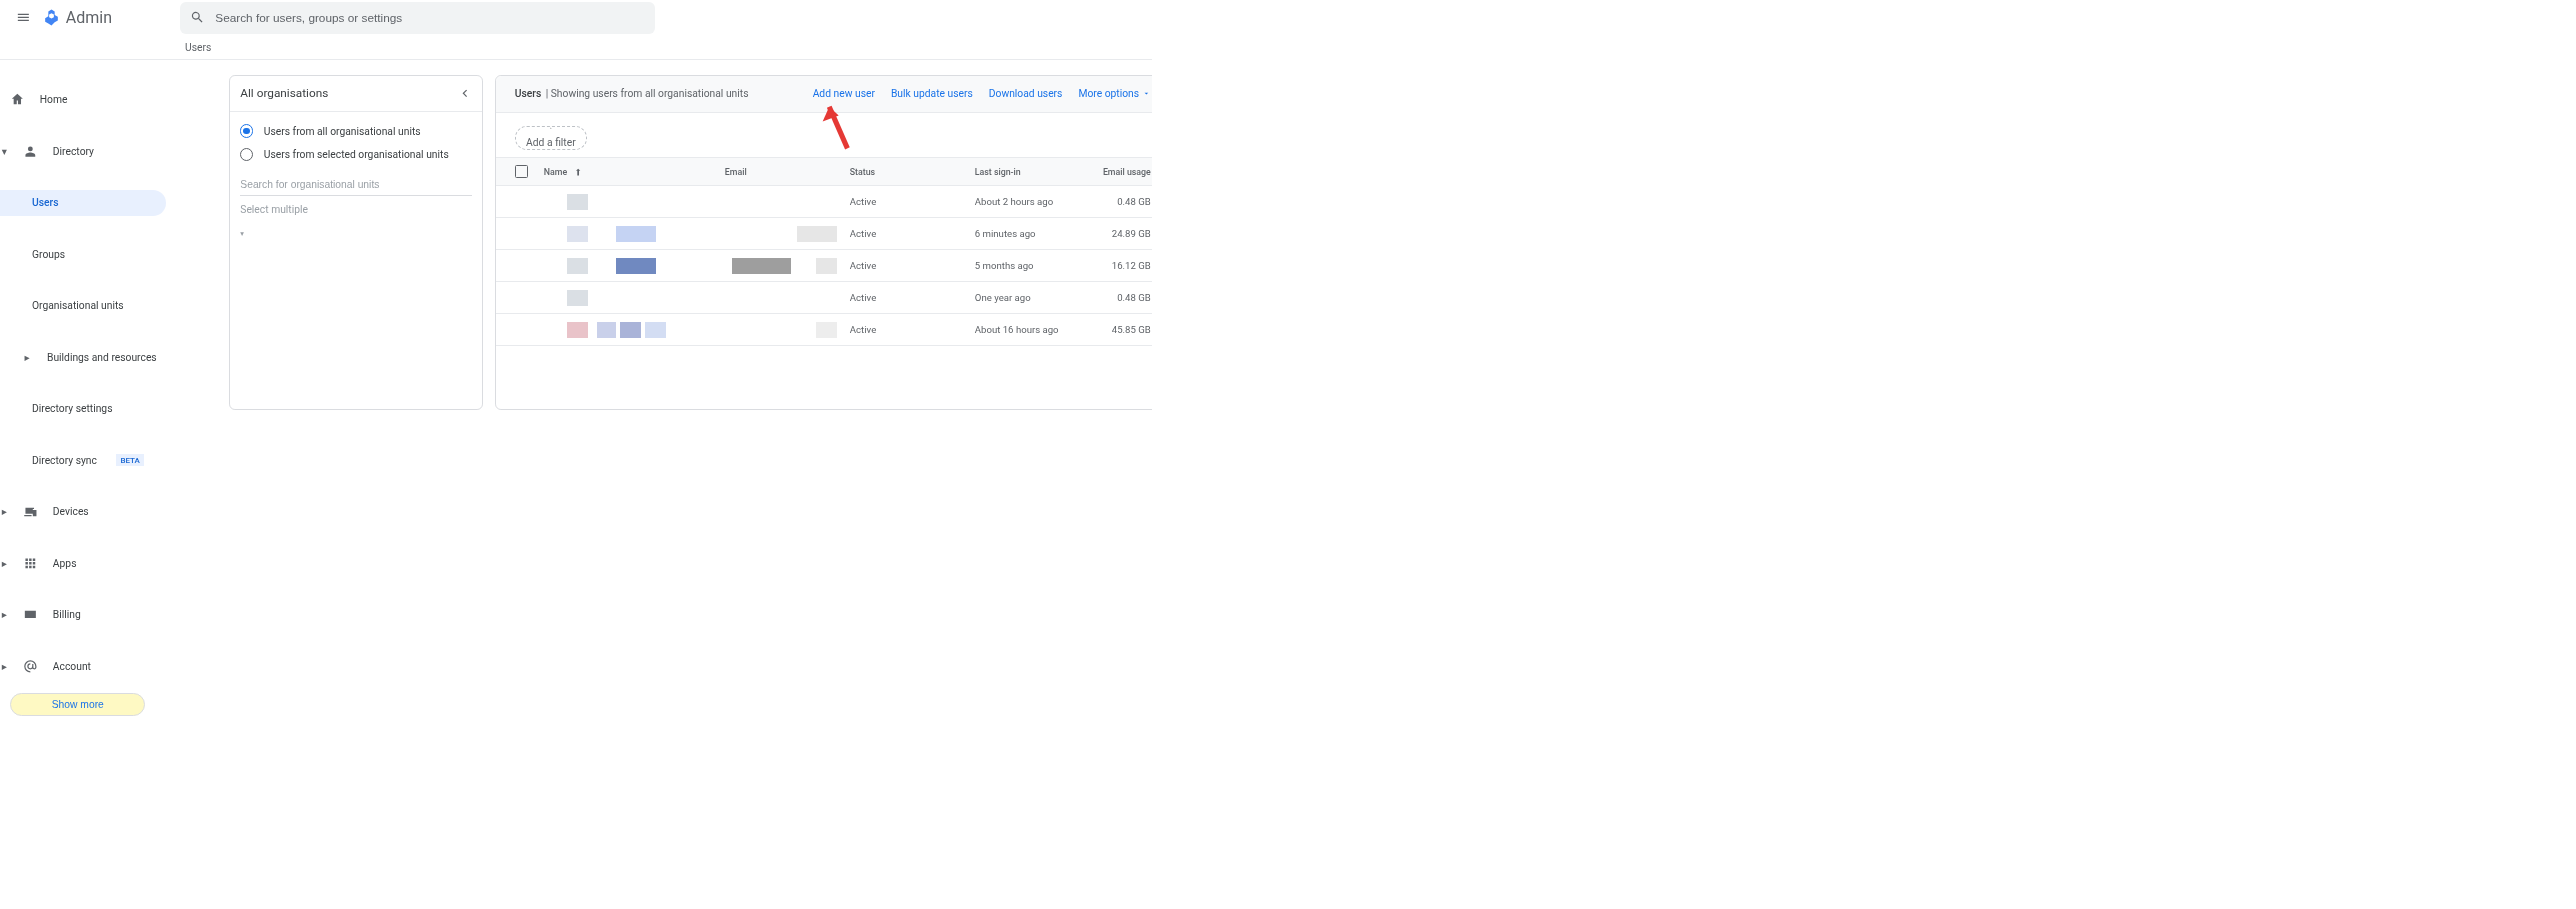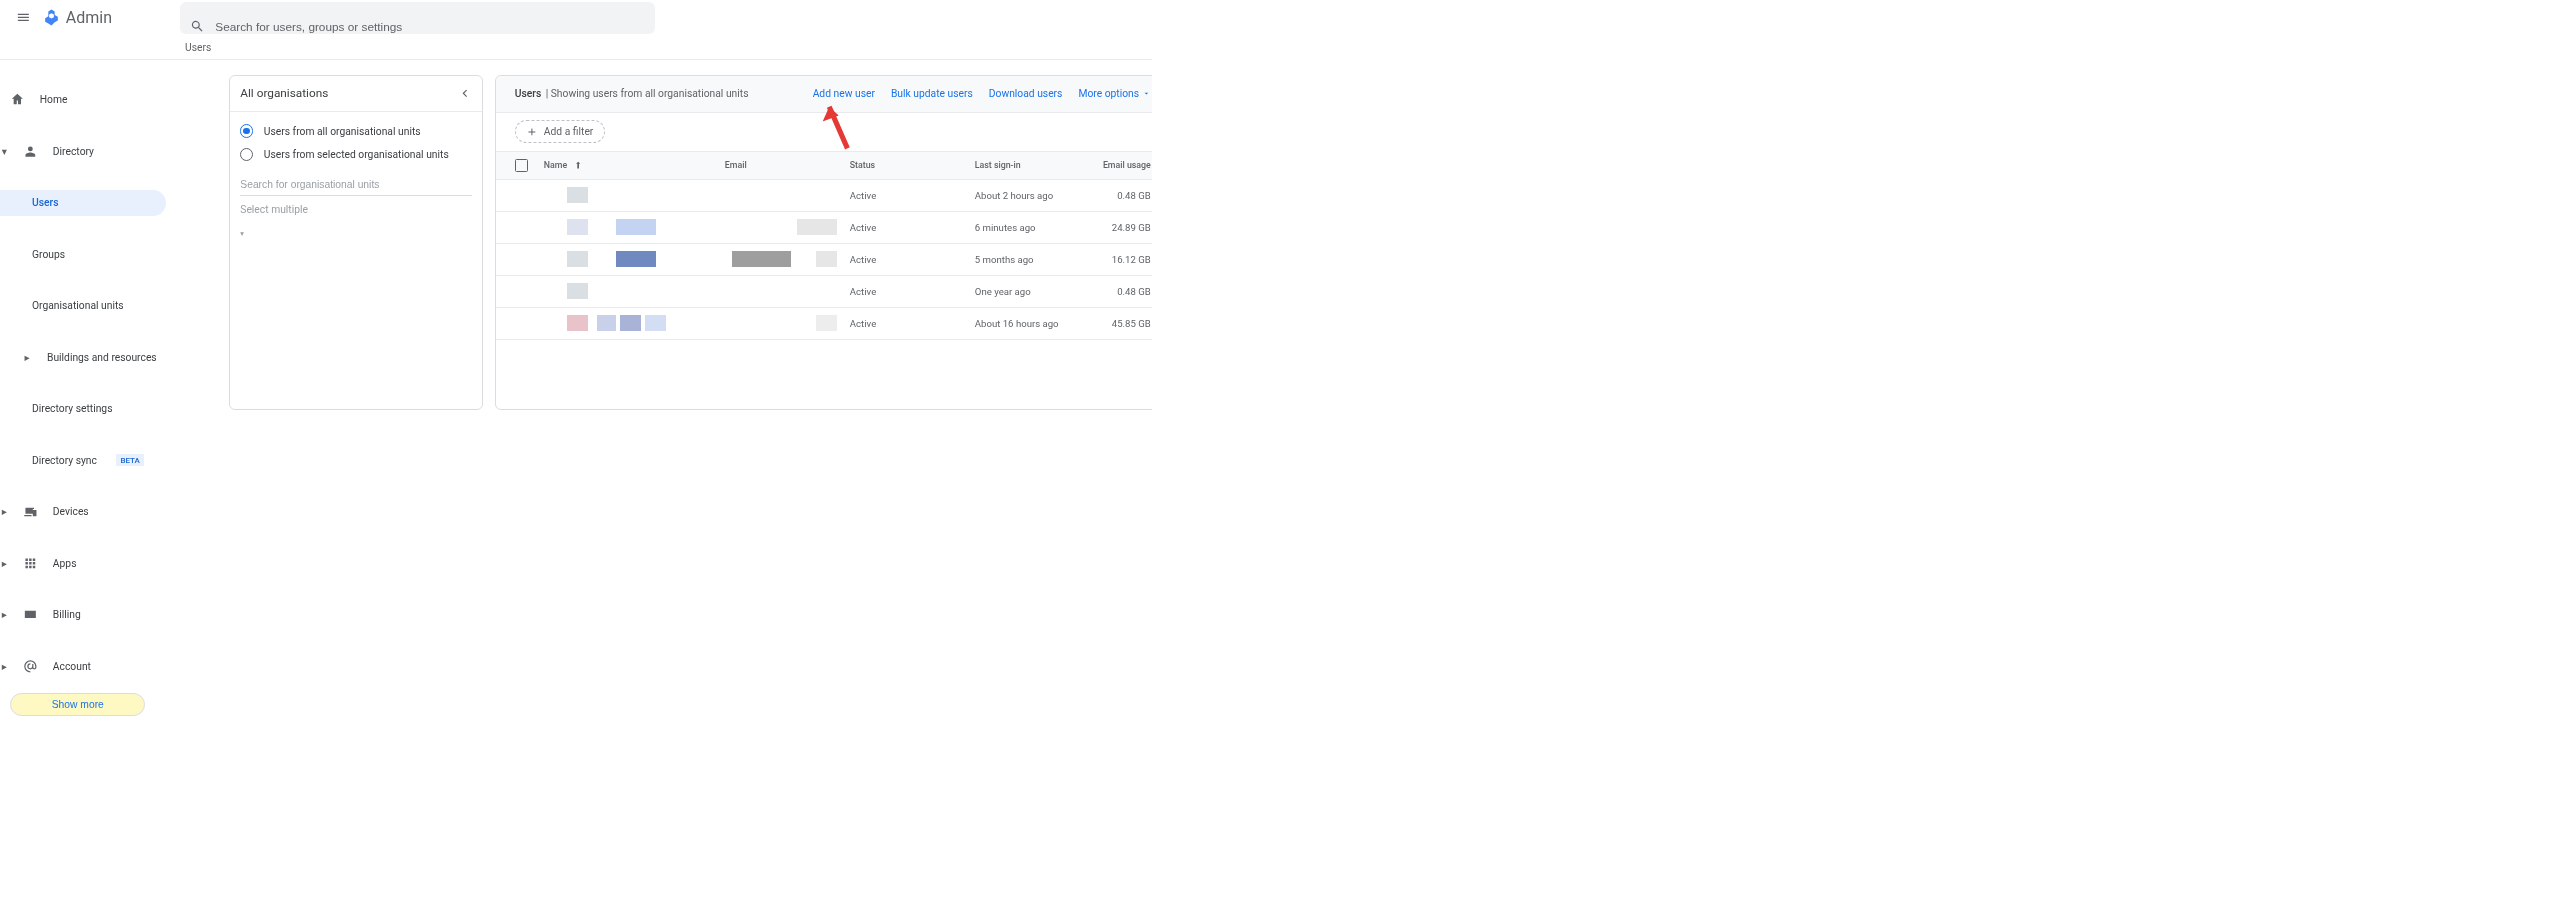--- a/index.html
+++ b/index.html
@@ -33,21 +33,21 @@
     margin-left: 1.5px;
   }
   .logo-icon {
     width: 19px; height: 19px;
   }
   .search-wrap {
     margin-left: 68px;
     flex: 0 0 475px;
   }
   .search-box {
-    display: flex; align-items: flex-end;
+    display: flex; align-items: center;
     background: #f1f3f4;
     border-radius: 5.9px;
     height: 32px;
     padding: 0 10.3px;
     gap: 10.3px;
   }
   .search-icon {
     color: #5f6368;
     display: flex;
   }
@@ -225,20 +225,21 @@
   }
   .add-filter-chip {
     display: inline-flex; align-items: center; gap: 5.9px;
     border: 0.7px dashed #bdc1c6;
     border-radius: 11.8px;
     height: 23.5px;
     padding: 0 10.3px;
     color: #5f6368;
     font-size: 10.3px;
     cursor: pointer;
+    flex-direction: column;
   }
   .table-head {
     display: flex; align-items: center;
     padding: 0 19px;
     height: 28px;
     background: #f8f9fa;
     border-bottom: 0.7px solid #e8eaed;
     color: #5f6368;
     font-size: 8.8px;
     font-weight: 500;

